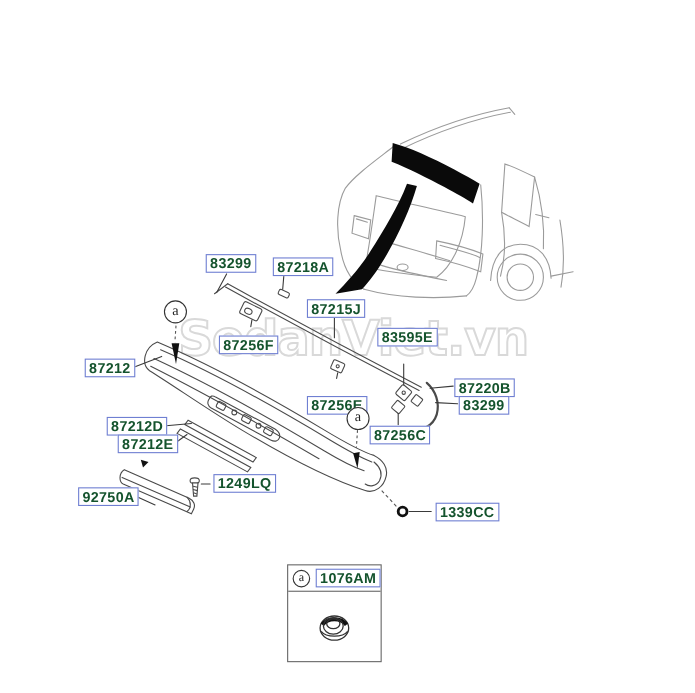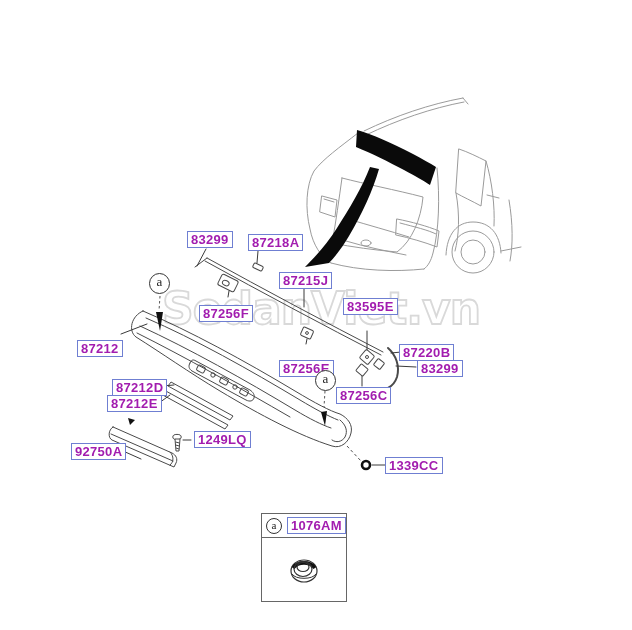--- a/index.html
+++ b/index.html
@@ -9,21 +9,21 @@
   }
   #watermark{
     position:absolute;left:162px;top:283px;z-index:1;
     font-family:"DejaVu Sans",sans-serif;font-size:44px;font-weight:700;letter-spacing:-1px;
     color:transparent;-webkit-text-stroke:1.8px #d9d9d9;white-space:nowrap;user-select:none;
   }
   #lineart{position:absolute;left:0;top:0;z-index:2;}
   .plabel{
     position:absolute;z-index:3;
     font:700 13px "Liberation Sans",sans-serif;letter-spacing:.3px;
-    color:#a21caf;background:#fff;border:1px solid #6f7fd2;
+    color:#14532d;background:#fff;border:1px solid #6f7fd2;
     padding:0 3px;line-height:15px;white-space:nowrap;cursor:pointer;
   }
   .marker{
     position:absolute;z-index:3;box-sizing:border-box;
     border:1.4px solid #333;border-radius:50%;background:#fff;
     width:21px;height:21px;line-height:18px;text-align:center;
     font:400 13px "Liberation Serif",serif;color:#222;
   }
   .marker.small{width:16px;height:16px;line-height:13px;font-size:11px;}
   #legend-box{
@@ -192,30 +192,30 @@
       <path d="M123,451 L141,459"></path>
       <path d="M392,465 L372,465"></path>
     </g>
   </svg>
 
   <div class="plabel" style="left:187px;top:231px">83299</div>
   <div class="plabel" style="left:248px;top:234px">87218A</div>
   <div class="plabel" style="left:279px;top:272px">87215J</div>
   <div class="plabel" style="left:199px;top:305px">87256F</div>
   <div class="plabel" style="left:343px;top:298px">83595E</div>
-  <div class="plabel" style="left:77px;top:340px">87212</div>
+  <div class="plabel" style="left:77px;top:326px">87212</div>
   <div class="plabel" style="left:279px;top:360px">87256E</div>
-  <div class="plabel" style="left:399px;top:344px">87220B</div>
+  <div class="plabel" style="left:413px;top:344px">87220B</div>
   <div class="plabel" style="left:417px;top:360px">83299</div>
-  <div class="plabel" style="left:112px;top:379px">87212D</div>
+  <div class="plabel" style="left:97px;top:379px">87212D</div>
   <div class="plabel" style="left:107px;top:395px">87212E</div>
   <div class="plabel" style="left:336px;top:387px">87256C</div>
   <div class="plabel" style="left:194px;top:431px">1249LQ</div>
   <div class="plabel" style="left:71px;top:443px">92750A</div>
-  <div class="plabel" style="left:385px;top:457px">1339CC</div>
+  <div class="plabel" style="left:396px;top:457px">1339CC</div>
 
   <div class="marker" style="left:149px;top:273px">a</div>
   <div class="marker" style="left:315px;top:370px">a</div>
 
   <div id="legend-box">
     <div id="legend-header">
       <span class="marker small">a</span>
       <span class="plabel" style="position:relative">1076AM</span>
     </div>
     <div id="legend-body">

